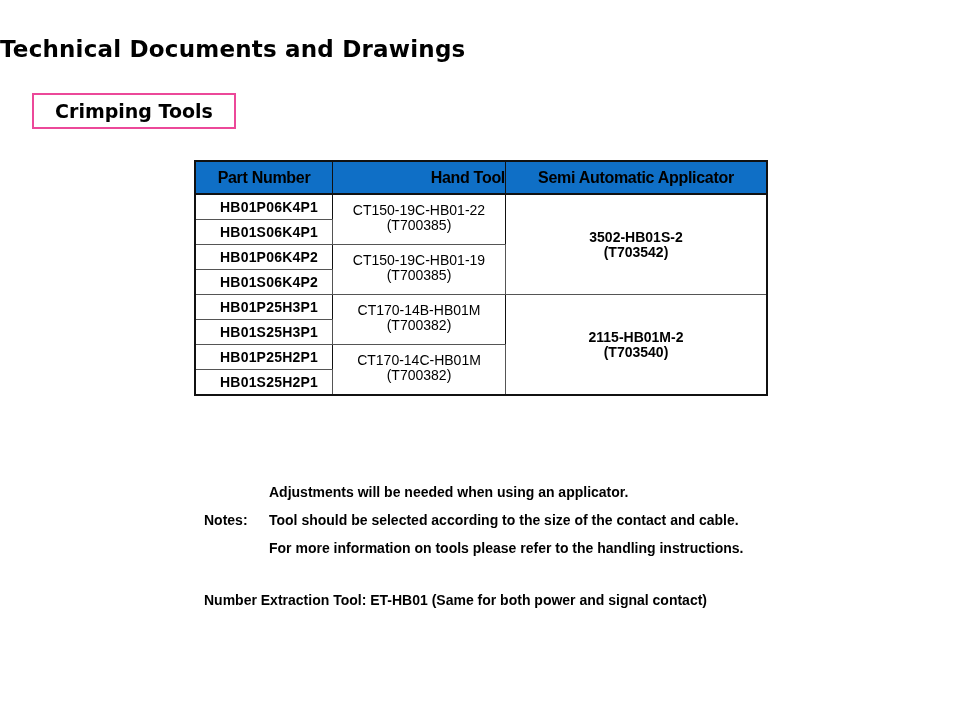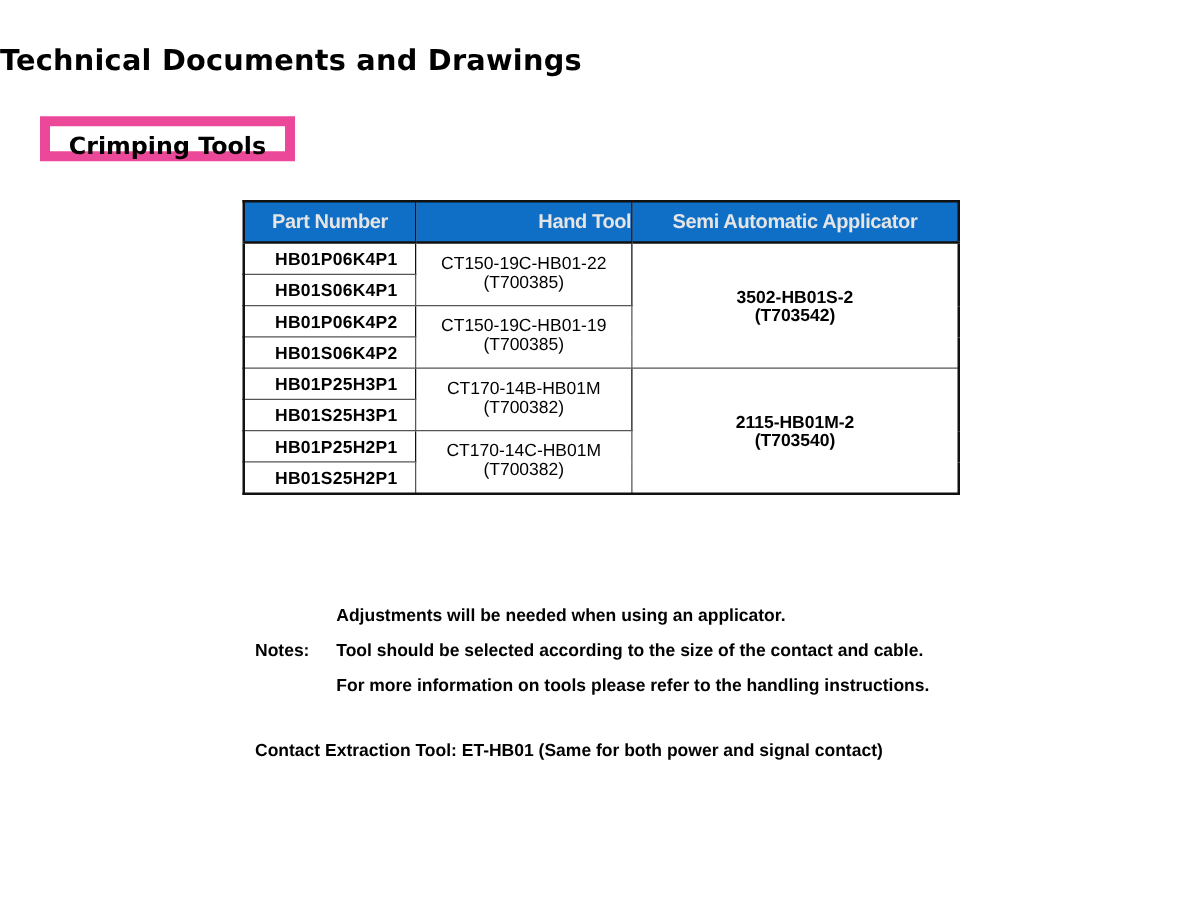--- a/index.html
+++ b/index.html
@@ -1,25 +1,25 @@
 <!DOCTYPE html>
 <html><head>
 <meta charset="utf-8">
 <style>
   html, body { margin: 0; padding: 0; background: #ffffff; }
   body { width: 960px; height: 720px; position: relative; overflow: hidden;
          font-family: "Liberation Sans", sans-serif; color: #000; }
   .title { position: absolute; left: 0; top: 36px; width: 960px; text-align: left;
            font-family: "DejaVu Sans", sans-serif; font-weight: bold; font-size: 23px; letter-spacing: 0.2px; }
   .section-box { position: absolute; left: 32px; top: 93px; width: 204px; height: 36px;
-           border: 8px solid #ec4899; box-sizing: border-box; text-align: center;
+           border: 2px solid #ec4899; box-sizing: border-box; text-align: center;
            font-family: "DejaVu Sans", sans-serif; font-weight: bold; font-size: 19px; line-height: 32px; }
   table.tools { position: absolute; left: 194px; top: 160px; border-collapse: collapse;
            border: 2px solid #111; }
-  table.tools th { background: #0f6fc6; color: #e5e5e5; font-weight: bold; font-size: 16px;
+  table.tools th { background: #0f6fc6; color: #000000; font-weight: bold; font-size: 16px;
            height: 31px; padding: 0; border: 1px solid #111; border-bottom: 2px solid #111; letter-spacing: -0.3px; }
   table.tools td { border: 1px solid #555; padding: 0; font-size: 14px; text-align: center; vertical-align: middle; }
   td.pn { font-weight: bold; font-size: 14.5px; height: 24px; text-align: left; padding-left: 10px !important; letter-spacing: 0.2px; border-right: 1px solid #111 !important; }
   td.ht { line-height: 15px; vertical-align: top !important; padding-top: 8px !important; border-right: 1px solid #111 !important; margin-left: 30px; }
   td.sa { line-height: 15px; font-weight: bold; }
   .col1 { width: 136px; } .col2 { width: 172px; text-align: right; } .col3 { width: 260px; }
   .notes { position: absolute; left: 204px; top: 478px; font-weight: bold; font-size: 14px; line-height: 28px; }
   .notes .row { display: flex; }
   .notes .label { width: 65px; }
   .extract { position: absolute; left: 204px; top: 592px; font-weight: bold; font-size: 14px; }
@@ -98,13 +98,13 @@
   <div class="row">
       <span class="label">Notes:</span>
       <span>Tool should be selected according to the size of the contact and cable.</span>
     </div>
   <div class="row">
       <span class="label"></span>
       <span>For more information on tools please refer to the handling instructions.</span>
     </div>
 </div>
 
-<div class="extract">Contact Extraction Tool: ET-HB01 (Same for both power and signal contact)</div>
+<div class="extract">Number Extraction Tool: ET-HB01 (Same for both power and signal contact)</div>
 
 </body></html>

